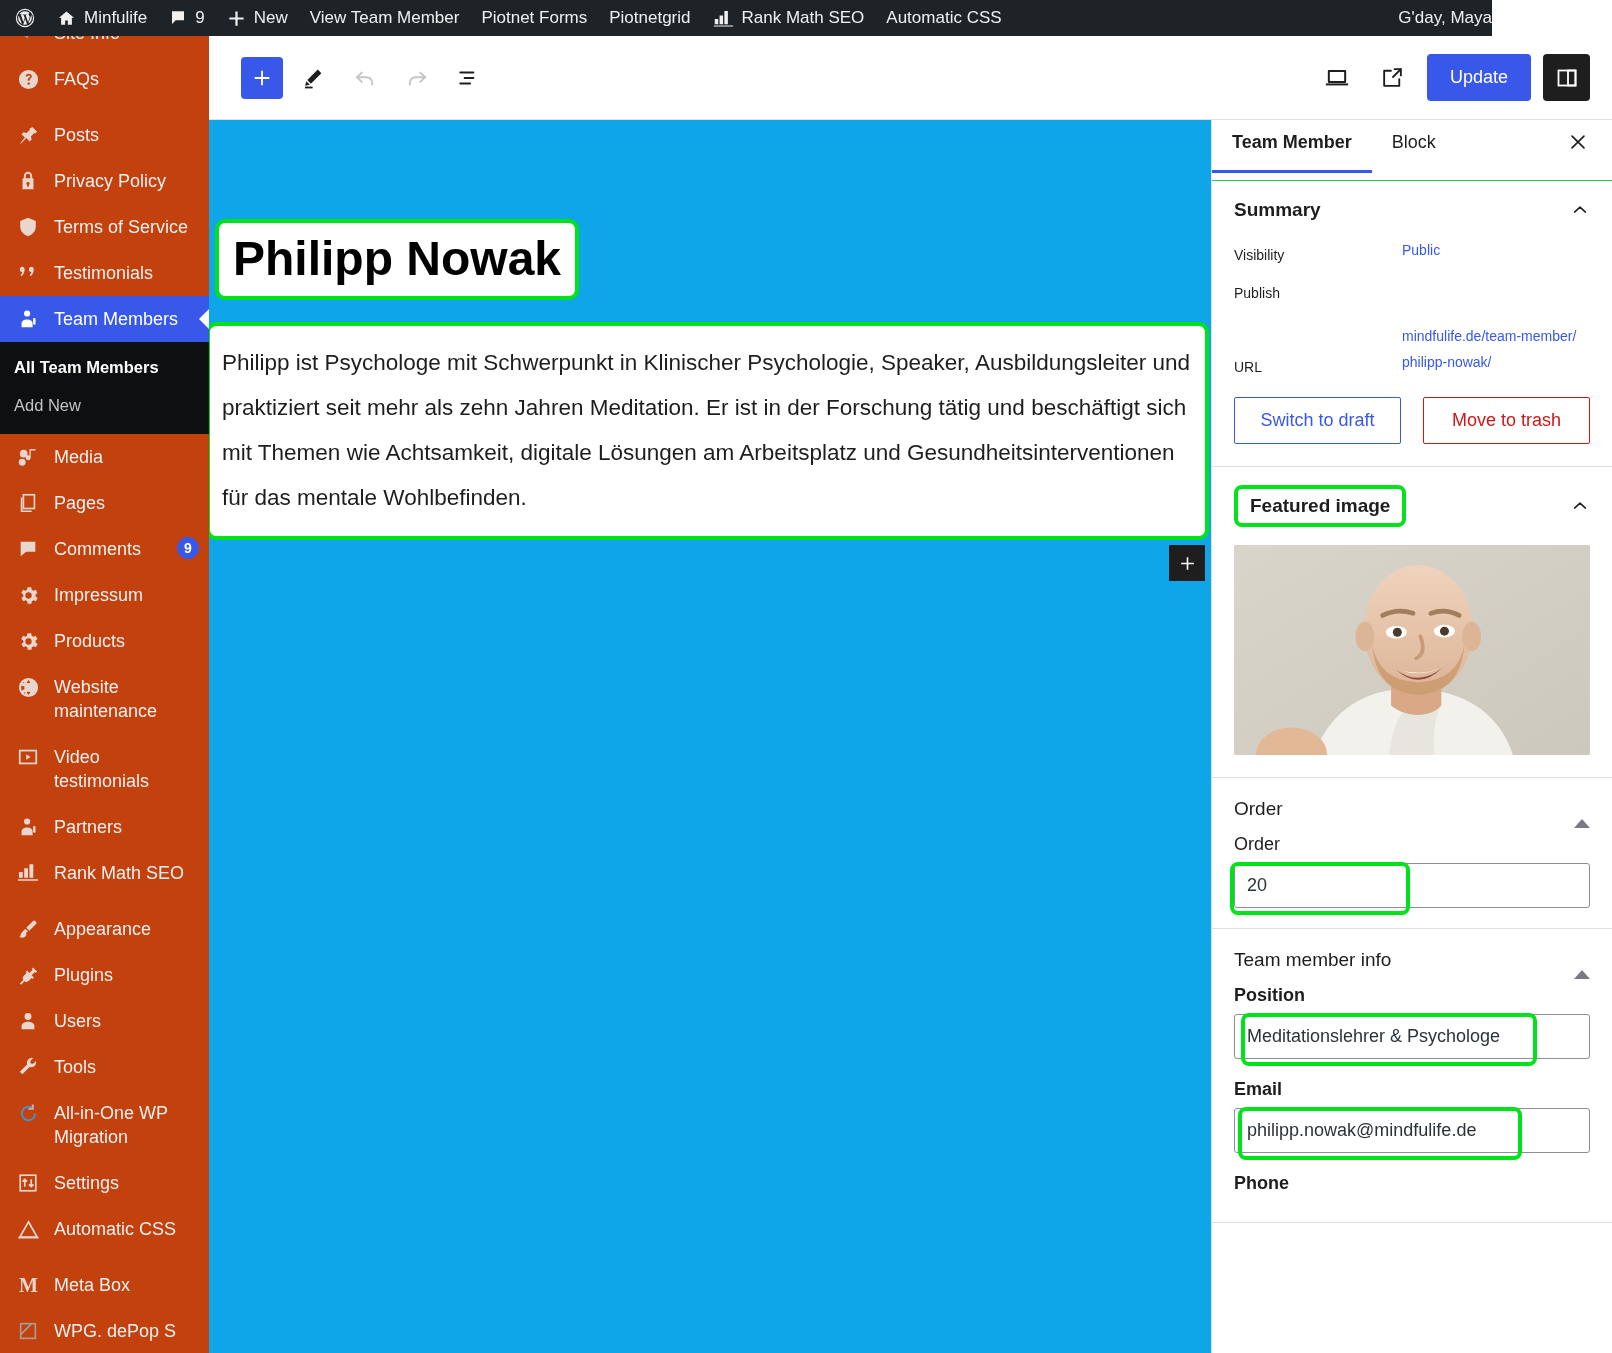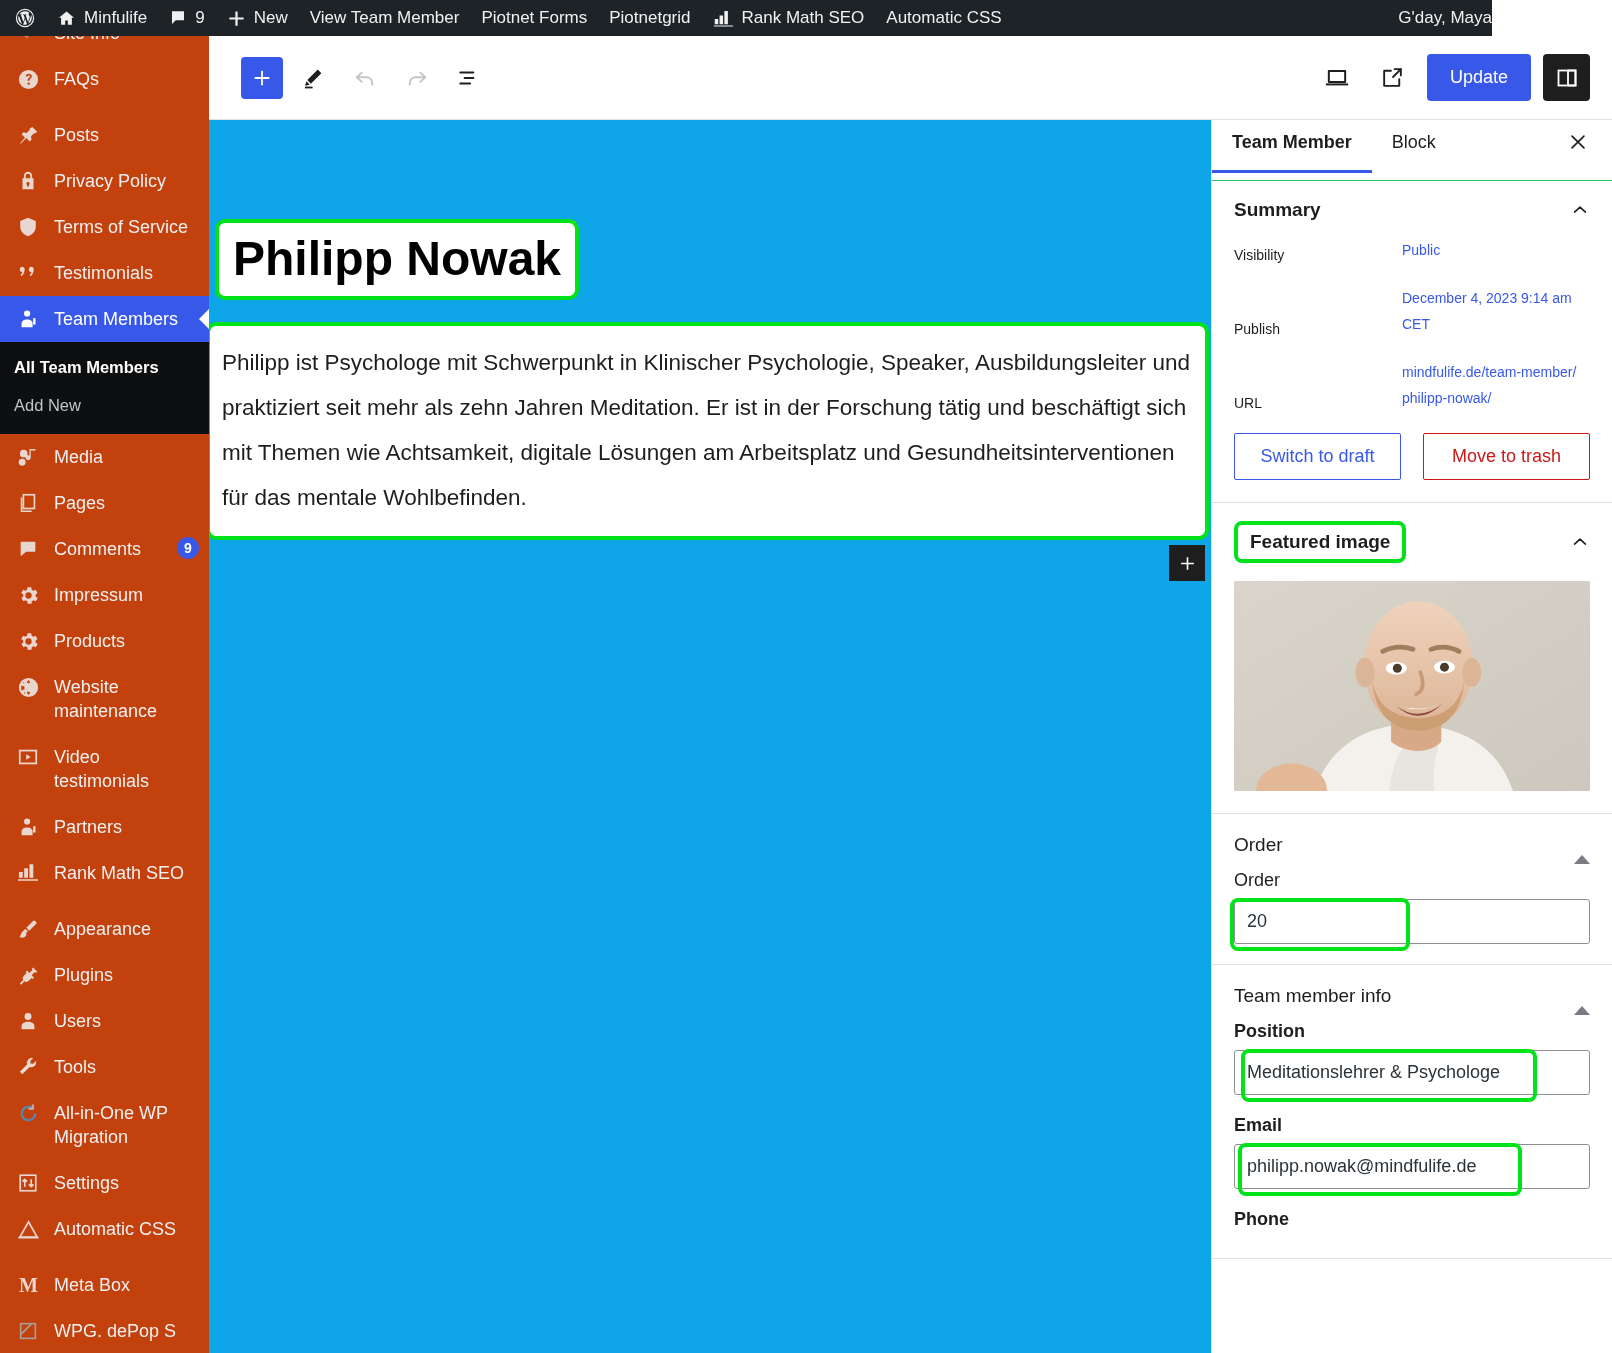--- a/index.html
+++ b/index.html
@@ -667,21 +667,20 @@
           </svg>
       </span>
     </div>
     <div class="panel-body">
       <div class="row">
         <span class="lbl">Visibility</span>
         <span class="val">Public</span>
       </div>
       <div class="row">
         <span class="lbl">Publish</span>
-        <span class="val" style="max-width:195px">December 4, 2023 9:14 am CET</span>
       </div>
       <div class="row">
         <span class="lbl">URL</span>
         <span class="val" style="max-width:175px;word-break:break-all">mindfulife.de/team-member/philipp-nowak/</span>
       </div>
       <div class="btn-row">
         <button class="btn-outline">Switch to draft</button>
         <button class="btn-outline danger">Move to trash</button>
       </div>
     </div>

